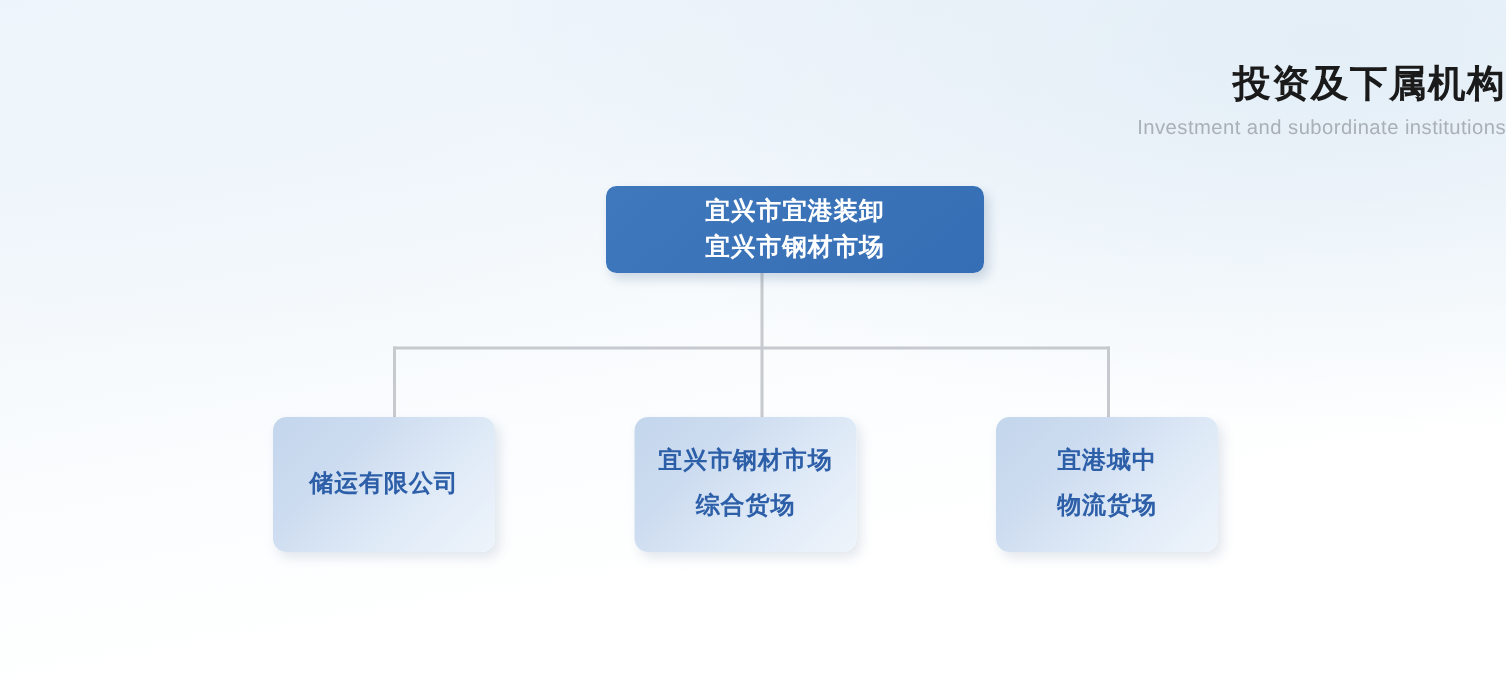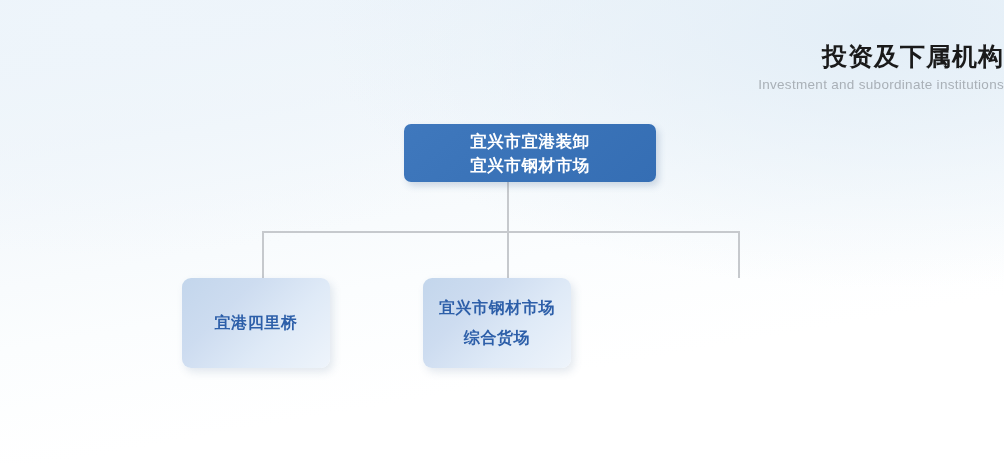--- a/index.html
+++ b/index.html
@@ -156,22 +156,26 @@
     <div class="line line-v" id="drop-left"></div>
     <div class="line line-v" id="drop-right"></div>
   </div>
 
   <div class="node" id="node-root">
     <div class="node-line">宜兴市宜港装卸</div>
     <div class="node-line">宜兴市钢材市场</div>
   </div>
 
   <div class="node node-child" id="node-child-0">
-    <div class="node-line">宜港四里桥</div>
+    <div class="node-line">储运有限公司</div>
   </div>
 
   <div class="node node-child" id="node-child-1">
     <div class="node-line">宜兴市钢材市场</div>
     <div class="node-line">综合货场</div>
   </div>
 
+  <div class="node node-child" id="node-child-2">
+    <div class="node-line">宜港城中</div>
+    <div class="node-line">物流货场</div>
+  </div>
 
 </div>
 
 </body></html>

